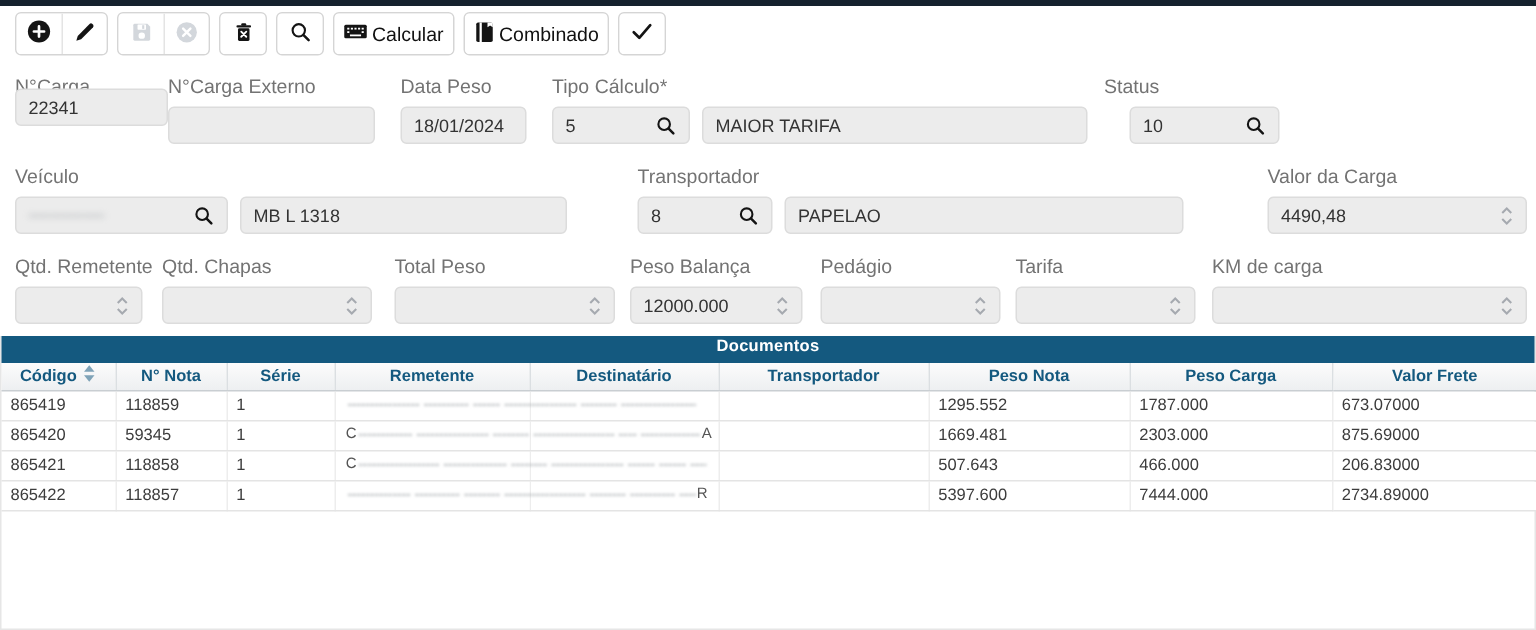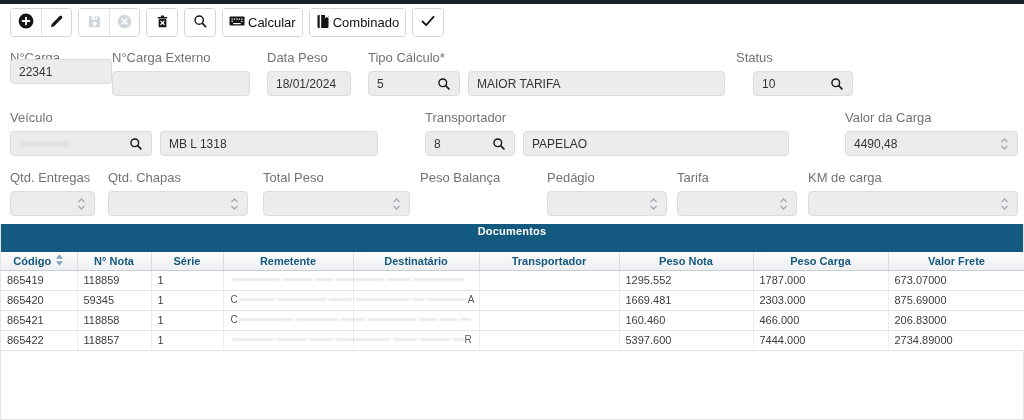--- a/index.html
+++ b/index.html
@@ -24,21 +24,21 @@
          border-radius:4px; display:flex; align-items:center; padding:0 8px;
          font-size:12px; color:#333; }
   .fld .val { white-space:nowrap; overflow:hidden; }
   .fld .right { margin-left:auto; display:flex; align-items:center; }
   .blurval { filter:blur(2px); color:#9aa0a4; }
 
   
   .doc { position:absolute; left:0; top:224px; width:1024px; height:196px;
          border-left:1px solid #e6e6e6; border-right:1px solid #e6e6e6; border-bottom:1px solid #e6e6e6;
          background:#fff; }
-  .doc-title { height:28px; background:#14597f; color:#fff; font-size:11px; font-weight:bold;
+  .doc-title { height:18px; background:#14597f; color:#fff; font-size:11px; font-weight:bold;
                text-align:center; line-height:15px; letter-spacing:.2px; }
   table { width:100%; border-collapse:collapse; table-layout:fixed; }
   thead th { height:18px; background:linear-gradient(#fcfcfc,#edeff1); color:#14597f;
              font-size:11px; font-weight:bold; text-align:center;
              border-right:1px solid #dbdfe2; border-bottom:1px solid #c9ced2; overflow:hidden; white-space:nowrap; }
   thead th .sortwrap { display:inline-flex; align-items:center; gap:4px;text-align:center; }
   tbody td { height:20px; font-size:11px; color:#3c3c3c; padding:0 6px;
              border-right:1px solid #ededed; border-bottom:1px solid #e4e4e4;
              white-space:nowrap; overflow:hidden; background:#fff; }
   td.td-rem { position:relative; overflow:visible; }
@@ -224,21 +224,21 @@
   <div class="fld" style="left:845px;top:131px;width:173px">
     <span class="val">4490,48</span>
     <span class="right">
       <svg width="9" height="14" viewBox="0 0 9 14">
           <path d="M1.5 5L4.5 2 7.5 5" stroke="#a6aab0" stroke-width="1.4" fill="none"></path>
           <path d="M1.5 9l3 3 3-3" stroke="#a6aab0" stroke-width="1.4" fill="none"></path>
         </svg>
     </span>
   </div>
 
-  <span class="lbl" style="left:10px;top:170px">Qtd. Entregas</span>
+  <span class="lbl" style="left:10px;top:170px">Qtd. Remetente</span>
   <span class="lbl" style="left:108px;top:170px">Qtd. Chapas</span>
   <span class="lbl" style="left:263px;top:170px">Total Peso</span>
   <span class="lbl" style="left:420px;top:170px">Peso Balança</span>
   <span class="lbl" style="left:547px;top:170px">Pedágio</span>
   <span class="lbl" style="left:677px;top:170px">Tarifa</span>
   <span class="lbl" style="left:808px;top:170px">KM de carga</span>
 
   <div class="fld" style="left:10px;top:191px;width:85px">
     <span class="val"></span>
     <span class="right">
@@ -252,20 +252,29 @@
     <span class="val"></span>
     <span class="right">
         <svg width="9" height="14" viewBox="0 0 9 14">
           <path d="M1.5 5L4.5 2 7.5 5" stroke="#a6aab0" stroke-width="1.4" fill="none"></path>
           <path d="M1.5 9l3 3 3-3" stroke="#a6aab0" stroke-width="1.4" fill="none"></path>
         </svg>
       </span>
   </div>
   <div class="fld" style="left:263px;top:191px;width:147px">
     <span class="val"></span>
+    <span class="right">
+        <svg width="9" height="14" viewBox="0 0 9 14">
+          <path d="M1.5 5L4.5 2 7.5 5" stroke="#a6aab0" stroke-width="1.4" fill="none"></path>
+          <path d="M1.5 9l3 3 3-3" stroke="#a6aab0" stroke-width="1.4" fill="none"></path>
+        </svg>
+      </span>
+  </div>
+  <div class="fld" style="left:420px;top:191px;width:115px">
+    <span class="val">12000.000</span>
     <span class="right">
         <svg width="9" height="14" viewBox="0 0 9 14">
           <path d="M1.5 5L4.5 2 7.5 5" stroke="#a6aab0" stroke-width="1.4" fill="none"></path>
           <path d="M1.5 9l3 3 3-3" stroke="#a6aab0" stroke-width="1.4" fill="none"></path>
         </svg>
       </span>
   </div>
   <div class="fld" style="left:547px;top:191px;width:120px">
     <span class="val"></span>
     <span class="right">
@@ -372,21 +381,21 @@
       <td>1</td>
       <td class="td-rem">
         <span class="redwrap">
           <span class="red-clear">C</span>
           <span class="red-blur">╌╌╌╌╌╌╌╌╌ ╌╌╌╌╌╌╌ ╌╌╌╌ ╌╌╌╌╌╌╌╌ ╌╌╌ ╌╌╌ ╌╌╌╌╌╌╌╌</span>
           <span class="red-clear"></span>
         </span>
       </td>
       <td></td>
       <td></td>
-      <td>160.460</td>
+      <td>507.643</td>
       <td>466.000</td>
       <td>206.83000</td>
     </tr>
           <tr>
       <td>865422</td>
       <td>118857</td>
       <td>1</td>
       <td class="td-rem">
         <span class="redwrap">
           <span class="red-clear"></span>

